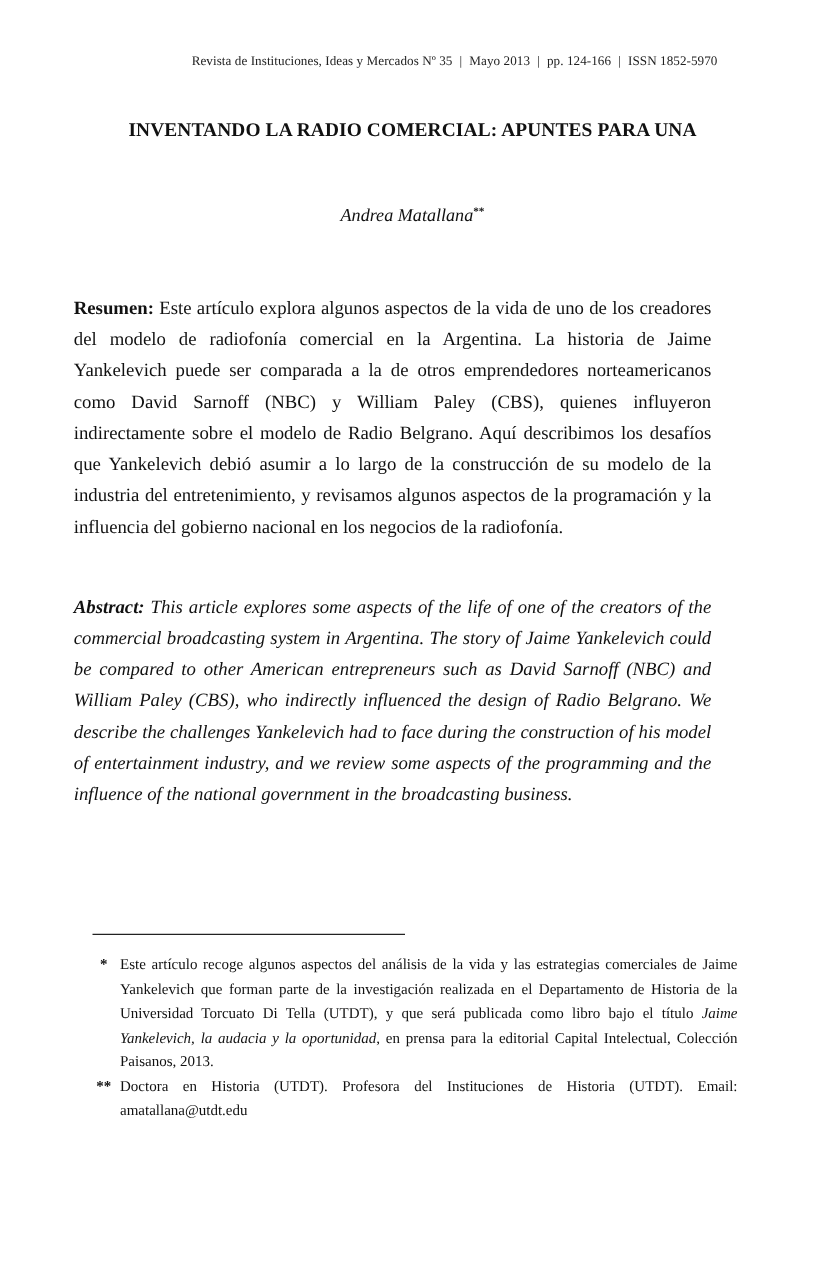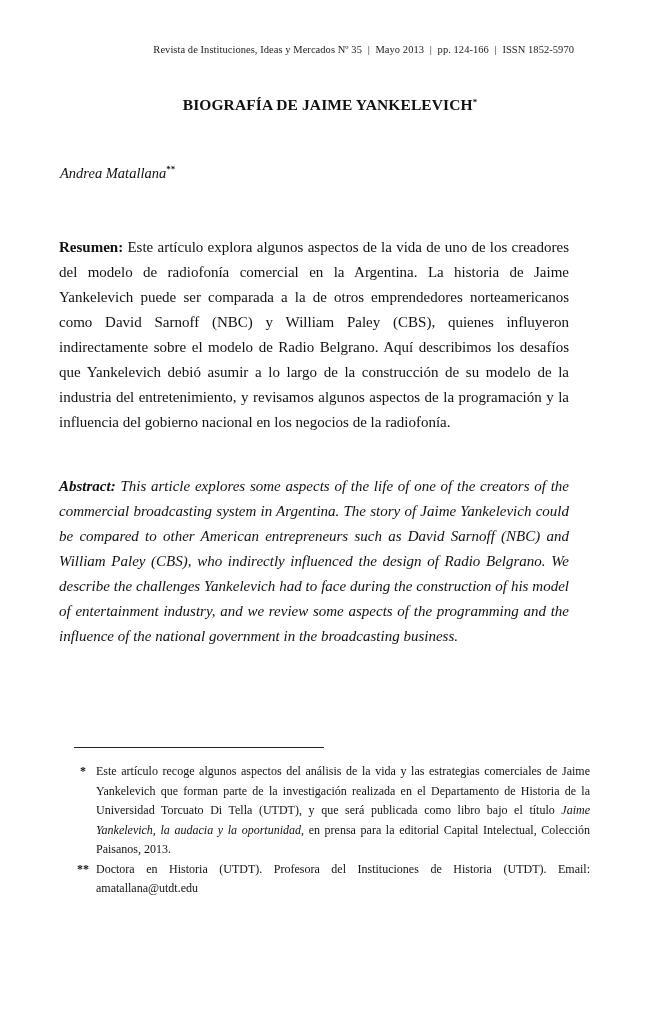--- a/index.html
+++ b/index.html
@@ -36,21 +36,21 @@
       font-size: 15.5px;
       line-height: 23px;
       letter-spacing: 0.1px;
     }
     .title sup { font-size: 9px; vertical-align: top; position: relative; top: -2px; }
     .author {
       position: absolute;
       top: 165px;
       left: 60px;
       width: 540px;
-      text-align: left;
+      text-align: center;
       font-style: italic;
       font-size: 14.5px;
     }
     .author sup { font-size: 9px; font-style: normal; font-weight: bold; vertical-align: top; position: relative; top: -1px; }
     .para {
       position: absolute;
       left: 59px;
       width: 510px;
       font-size: 15px;
       line-height: 25px;
@@ -100,21 +100,21 @@
   <span>Revista de Instituciones, Ideas y Mercados Nº 35</span>
   <span class="sep">|</span>
   <span class="it">Mayo 2013</span>
   <span class="sep">|</span>
   <span class="it">pp. 124-166</span>
   <span class="sep">|</span>
   <span class="it">ISSN 1852-5970</span>
 </div>
 
 <div class="title">
-  <div><span>BIOGRAFÍA DE JAIME YANKELEVICH</span><sup>*</sup></div>
+  <div>INVENTANDO LA RADIO COMERCIAL: APUNTES PARA UNA</div>
 </div>
 
 <div class="author">
   <span>Andrea Matallana</span><sup>**</sup>
 </div>
 
 <div class="para resumen">
   <b>Resumen:</b>
   <span>Este artículo explora algunos aspectos de la vida de uno de los creadores del modelo de radiofonía comercial en la Argentina. La historia de Jaime Yankelevich puede ser comparada a la de otros emprendedores norteamericanos como David Sarnoff (NBC) y William Paley (CBS), quie­nes influyeron indirectamente sobre el modelo de Radio Belgrano. Aquí des­cribimos los desafíos que Yankelevich debió asumir a lo largo de la cons­trucción de su modelo de la industria del entretenimiento, y revisamos algunos aspectos de la programación y la influencia del gobierno nacional en los negocios de la radiofonía.</span>
 </div>

